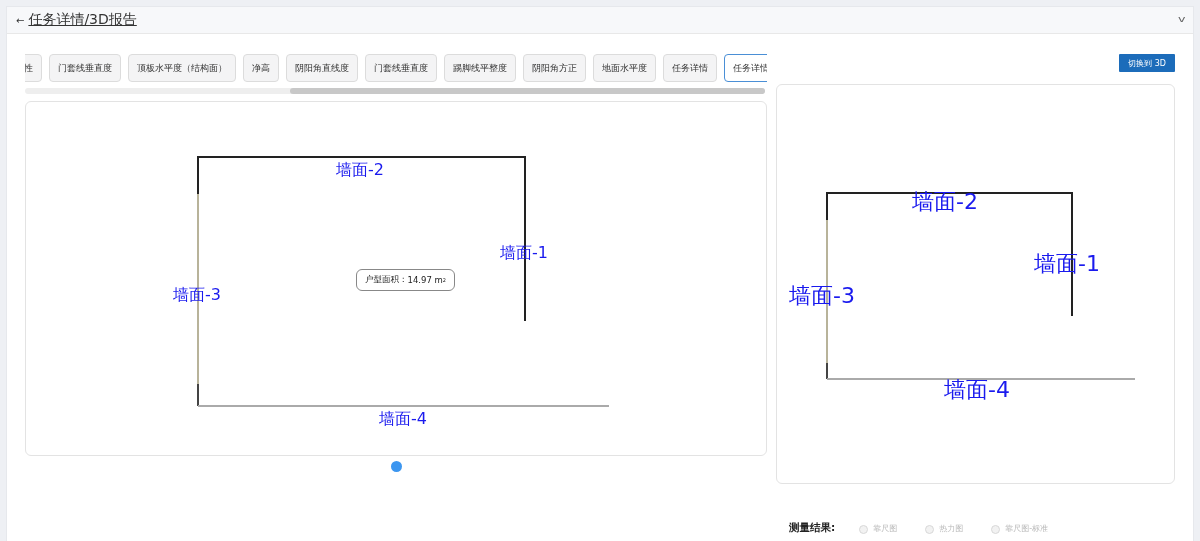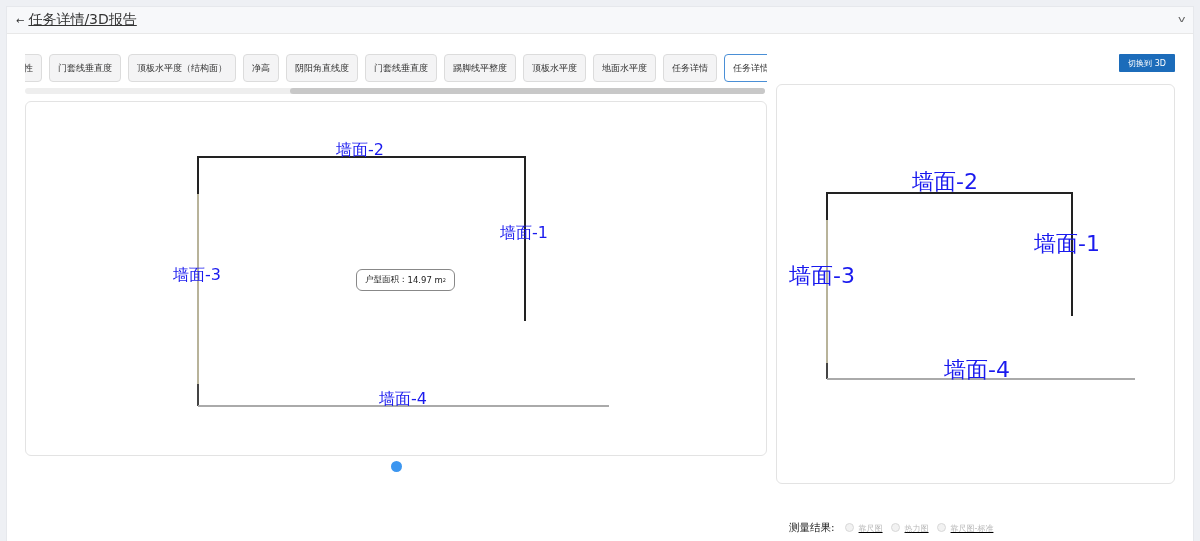--- a/index.html
+++ b/index.html
@@ -16,30 +16,30 @@
   .tab.active { border-color: #4a8fd6; background: #ffffff; }
   .scrollbar { position: absolute; left: 0; top: 34px; width: 740px; height: 6px; background: #eeeeee; border-radius: 3px; }
   .scroll-thumb { position: absolute; left: 265px; top: 0; width: 475px; height: 6px; background: #c8c8c8; border-radius: 3px; cursor: pointer; }
 
   .switch-btn { position: absolute; left: 1112px; top: 47px; width: 56px; height: 18px; background: #1c6cba; color: #fff; font-size: 8px; display: flex; align-items: center; justify-content: center; border-radius: 1px; cursor: pointer; }
 
   .canvas-left { position: absolute; left: 18px; top: 94px; width: 742px; height: 355px; border: 1px solid #e3e3e3; border-radius: 6px; background: #fff; overflow: hidden; }
   .canvas-right { position: absolute; left: 769px; top: 77px; width: 399px; height: 400px; border: 1px solid #e3e3e3; border-radius: 6px; background: #fff; overflow: hidden; }
 
   .wall { position: absolute; }
-  .wlabel { position: absolute; color: #1a1aee; white-space: nowrap; line-height: 1; }
+  .wlabel { position: absolute; color: #1a1aee; white-space: nowrap; line-height: 1; margin-top: 20px; }
 
   .area-badge { position: absolute; left: 330px; top: 167px; height: 22px; padding: 0 8px; border: 1px solid #888; border-radius: 6px; background: #fff; font-size: 8.5px; color: #222; display: flex; align-items: center; }
   .area-badge sup { font-size: 5px; }
 
   .pager-dot { position: absolute; left: 384px; top: 454px; width: 11px; height: 11px; border-radius: 50%; background: #3c96f0; cursor: pointer; }
 
   .result { position: absolute; left: 782px; top: 514px; display: flex; align-items: center; }
-  .result .label { font-size: 10.5px; font-weight: normal; color: #222; margin-right: 10px; }
-  .radio { display: flex; align-items: flex-start; margin-right: 8px; cursor: pointer; text-decoration: underline; }
+  .result .label { font-size: 10.5px; font-weight: bold; color: #222; margin-right: 24px; }
+  .radio { display: flex; align-items: flex-end; margin-right: 28px; cursor: pointer; }
   .radio .circle { width: 9px; height: 9px; border-radius: 50%; border: 1px solid #d8d8d8; background: #f2f2f2; margin-right: 5px; }
   .radio .rt { font-size: 8px; color: #b8b8b8; }
 </style>
 </head>
 <body>
 
 <div class="page">
   <div class="header">
     <span class="back">←</span>
     <span class="title">任务详情/3D报告</span>
@@ -48,21 +48,21 @@
 
   <div class="tabs-wrap">
     <div class="tabs">
       <div class="tab">性</div>
       <div class="tab">门套线垂直度</div>
       <div class="tab">顶板水平度（结构面）</div>
       <div class="tab">净高</div>
       <div class="tab">阴阳角直线度</div>
       <div class="tab">门套线垂直度</div>
       <div class="tab">踢脚线平整度</div>
-      <div class="tab">顶板水平度</div>
+      <div class="tab">阴阳角方正</div>
       <div class="tab">地面水平度</div>
       <div class="tab">任务详情</div>
       <div class="tab active">任务详情</div>
 
     </div>
     <div class="scrollbar">
       <div class="scroll-thumb"></div>
     </div>
   </div>
 

